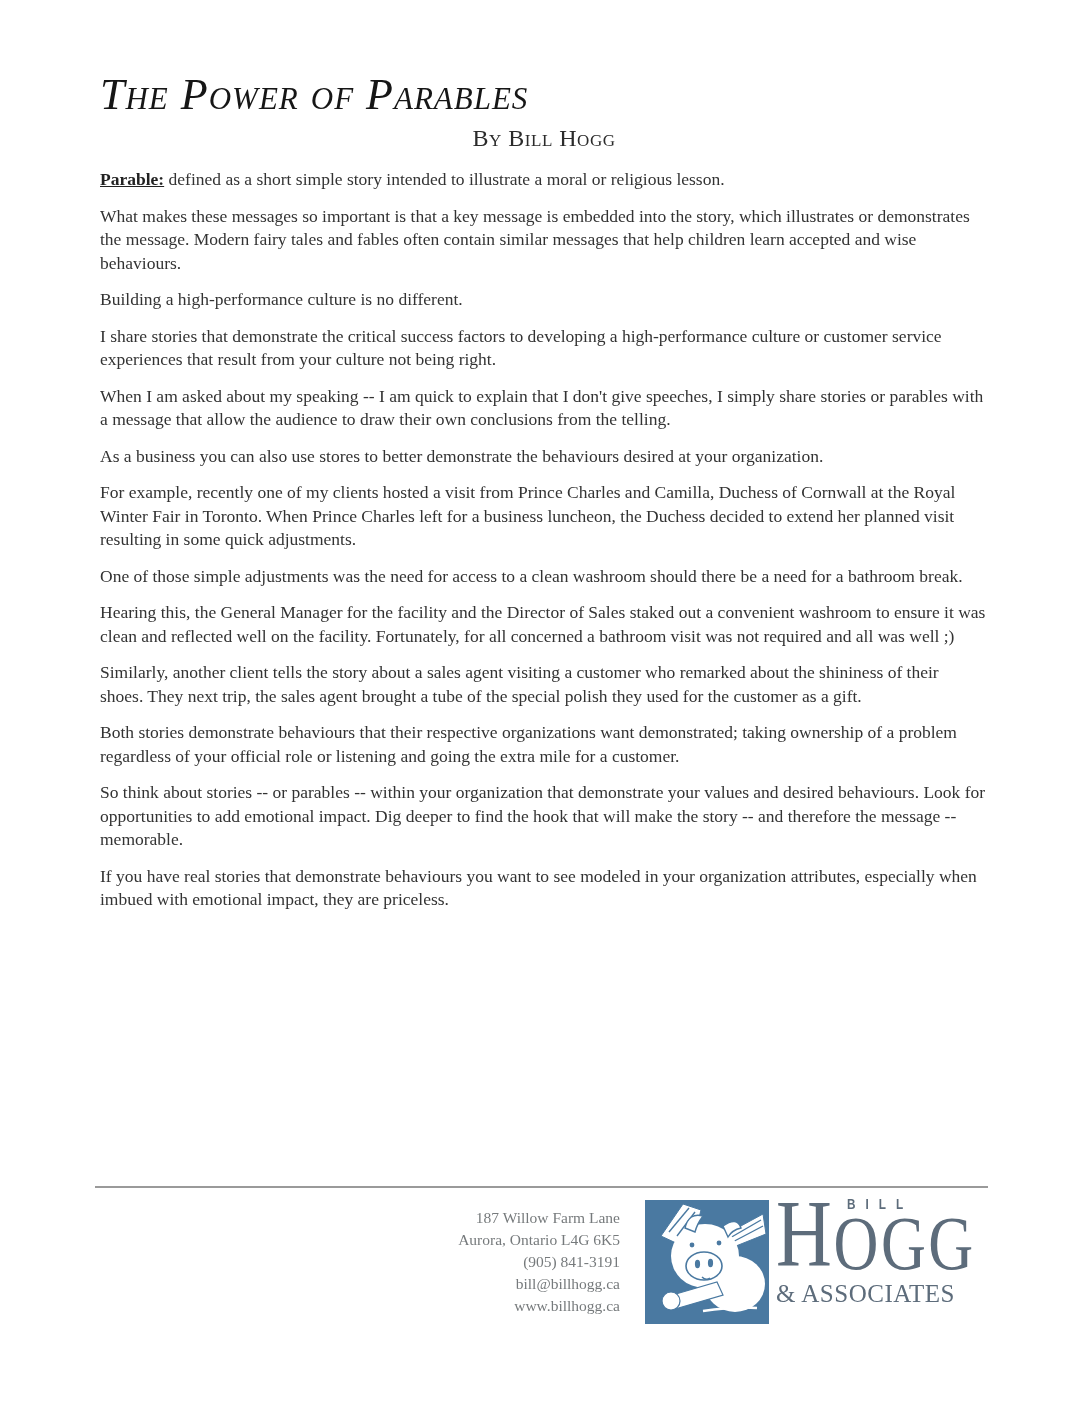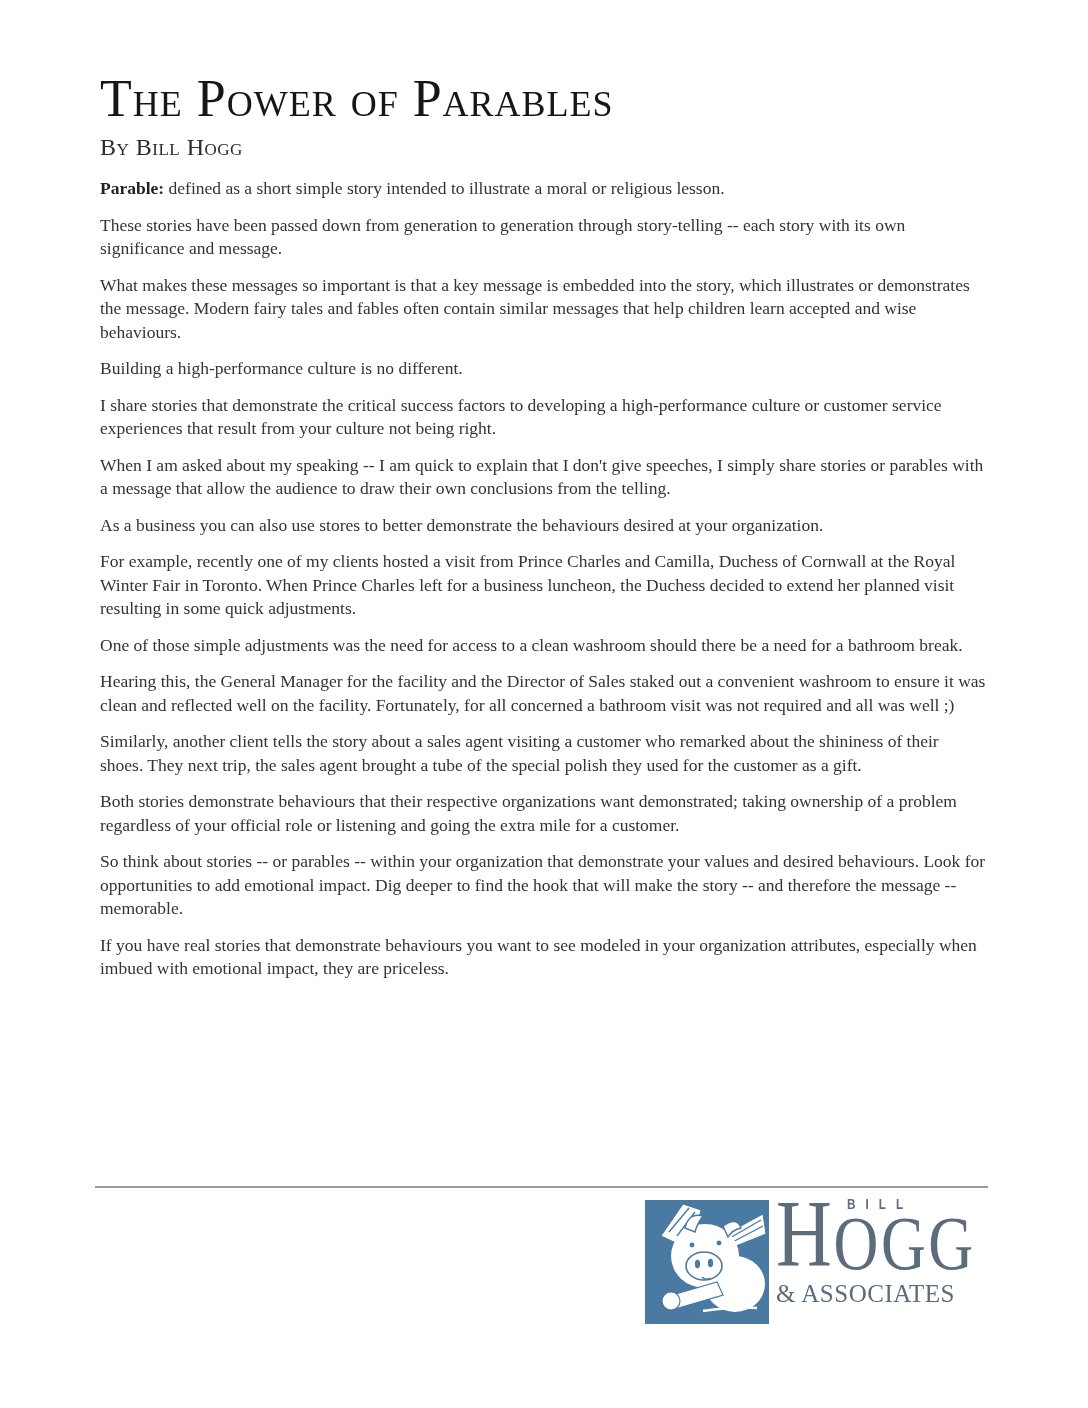--- a/index.html
+++ b/index.html
@@ -17,44 +17,47 @@
   .page {
     position: absolute;
     top: 0; left: 0;
     width: 1088px;
     height: 1408px;
   }
   .content {
     padding: 70px 100px 0 100px;
   }
   .doc-title {
-    font-size: 52px;
+    font-size: 44px;
     font-weight: normal;
     font-variant: small-caps;
     color: #161616;
     letter-spacing: 1px;
     line-height: 1.12;
     margin: 0 0 6px 0;
+    font-style: italic;
   }
   .byline {
     font-size: 24px;
     font-variant: small-caps;
     color: #2b2b2b;
     letter-spacing: 0.5px;
     margin: 0 0 16px 0;
+    text-align: center;
   }
   .article p {
     font-size: 17.5px;
     line-height: 23.5px;
     color: #333333;
     margin: 0 0 13px 0;
     max-width: 886px;
   }
   .article p strong {
     color: #222222;
+    text-decoration: underline;
   }
   .rule {
     position: absolute;
     top: 1186px;
     left: 95px;
     width: 893px;
     border-top: 2px solid #9a9a9a;
   }
   .contact {
     position: absolute;
@@ -121,38 +124,44 @@
 </head>
 <body>
 
 <div class="page">
   <div class="content">
     <h1 class="doc-title">The Power of Parables</h1>
     <div class="byline">By Bill Hogg</div>
 
     <div class="article">
       <p><strong>Parable:</strong><span> defined as a short simple story intended to illustrate a moral or religious lesson.</span></p>
-      <p>These stories have been passed down from generation to generation through story-telling -- each story with its own significance and message.</p>
       <p>What makes these messages so important is that a key message is embedded into the story, which illustrates or demonstrates the message. Modern fairy tales and fables often contain similar messages that help children learn accepted and wise behaviours.</p>
       <p>Building a high-performance culture is no different.</p>
       <p>I share stories that demonstrate the critical success factors to developing a high-performance culture or customer service experiences that result from your culture not being right.</p>
       <p>When I am asked about my speaking -- I am quick to explain that I don't give speeches, I simply share stories or parables with a message that allow the audience to draw their own conclusions from the telling.</p>
       <p>As a business you can also use stores to better demonstrate the behaviours desired at your organization.</p>
       <p>For example, recently one of my clients hosted a visit from Prince Charles and Camilla, Duchess of Cornwall at the Royal Winter Fair in Toronto. When Prince Charles left for a business luncheon, the Duchess decided to extend her planned visit resulting in some quick adjustments.</p>
       <p>One of those simple adjustments was the need for access to a clean washroom should there be a need for a bathroom break.</p>
       <p>Hearing this, the General Manager for the facility and the Director of Sales staked out a convenient washroom to ensure it was clean and reflected well on the facility. Fortunately, for all concerned a bathroom visit was not required and all was well ;)</p>
       <p>Similarly, another client tells the story about a sales agent visiting a customer who remarked about the shininess of their shoes. They next trip, the sales agent brought a tube of the special polish they used for the customer as a gift.</p>
       <p>Both stories demonstrate behaviours that their respective organizations want demonstrated; taking ownership of a problem regardless of your official role or listening and going the extra mile for a customer.</p>
       <p>So think about stories -- or parables -- within your organization that demonstrate your values and desired behaviours. Look for opportunities to add emotional impact. Dig deeper to find the hook that will make the story -- and therefore the message -- memorable.</p>
       <p>If you have real stories that demonstrate behaviours you want to see modeled in your organization attributes, especially when imbued with emotional impact, they are priceless.</p>
     </div>
   </div>
 
   <div class="rule"></div>
 
+  <div class="contact">
+    <div>187 Willow Farm Lane</div>
+    <div>Aurora, Ontario L4G 6K5</div>
+    <div>(905) 841-3191</div>
+    <div>bill@billhogg.ca</div>
+    <div>www.billhogg.ca</div>
+  </div>
 
   <div class="pig-box">
     <svg width="124" height="124" viewBox="0 0 124 124" xmlns="http://www.w3.org/2000/svg">
       <rect x="0" y="0" width="124" height="124" fill="#4a79a1"></rect>
 
       <polygon points="70,40 118,14 121,34 76,52" fill="#ffffff" stroke="#4a79a1" stroke-width="1"></polygon>
       <line x1="78" y1="42" x2="116" y2="20" stroke="#4a79a1" stroke-width="1.4"></line>
       <line x1="80" y1="46" x2="118" y2="26" stroke="#4a79a1" stroke-width="1.4"></line>
 
       <polygon points="16,36 38,4 56,10 46,50" fill="#ffffff" stroke="#4a79a1" stroke-width="1"></polygon>

